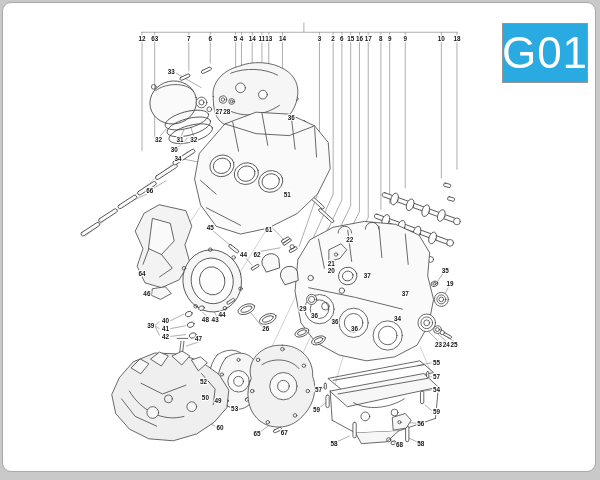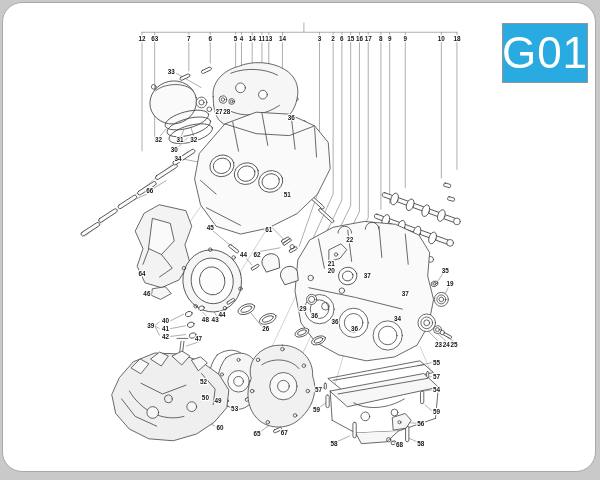--- a/index.html
+++ b/index.html
@@ -1,19 +1,19 @@
 <!DOCTYPE html>
 <html><head>
 <meta charset="utf-8">
 <style>
   html,body{margin:0;padding:0;}
   body{width:600px;height:480px;overflow:hidden;font-family:"Liberation Sans",sans-serif;}
   .screen{position:relative;width:600px;height:480px;background:#c9c9c9;}
   .card{position:absolute;left:2px;top:2px;width:594px;height:470px;background:#ffffff;
-        border:1px solid #a9a9a9;border-radius:20px;box-sizing:border-box;overflow:hidden;}
+        border:1px solid #a9a9a9;border-radius:9px;box-sizing:border-box;overflow:hidden;}
   .dwg{position:absolute;left:0;top:0;width:100%;height:100%;}
   .badge{position:absolute;left:499px;top:20px;width:86px;height:60px;
          display:flex;align-items:center;justify-content:center;
          background:#29abe2;border:1px solid #959595;box-sizing:border-box;}
   .badge-text{color:#ffffff;font-size:44px;line-height:1;letter-spacing:1px;
               font-family:"Liberation Sans",sans-serif;}
   
   #g-axes line{stroke:#ababab;stroke-width:.55;}
   #g-leaders line,#g-leaders polyline{stroke:#7f7f7f;stroke-width:.65;fill:none;}
   #g-parts{stroke:#3f3f3f;stroke-width:.8;fill:none;stroke-linejoin:round;stroke-linecap:round;}

